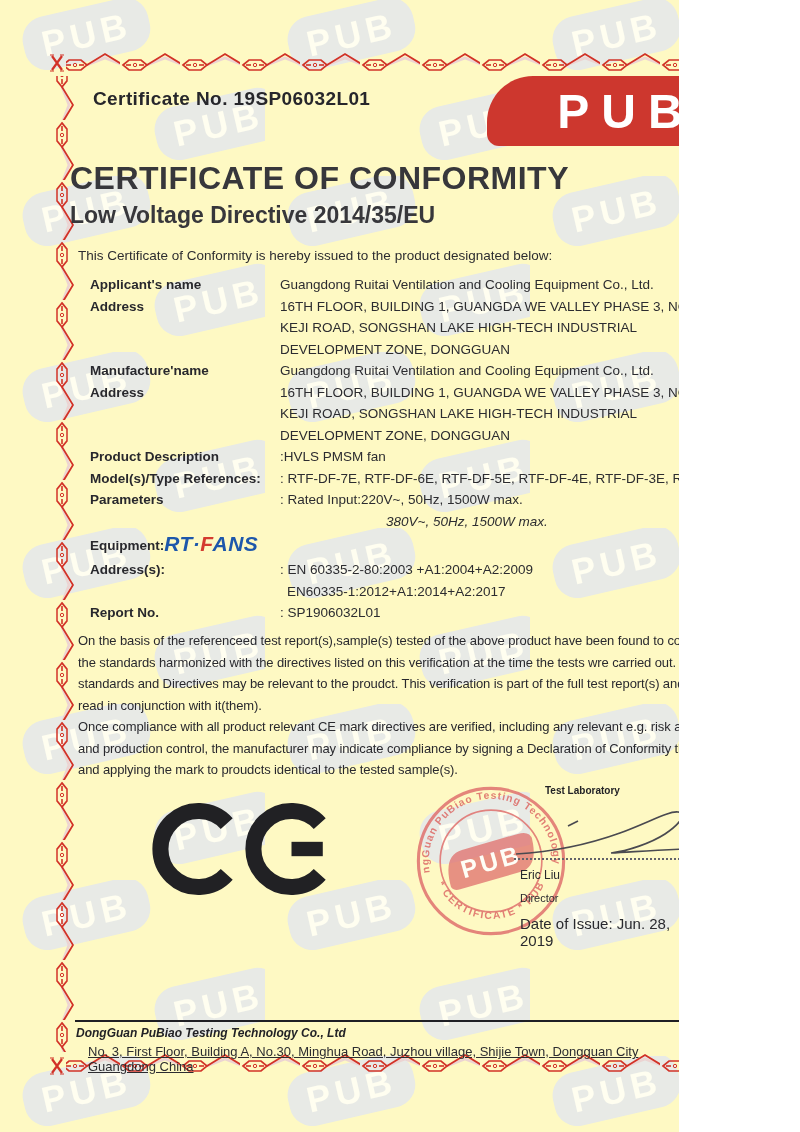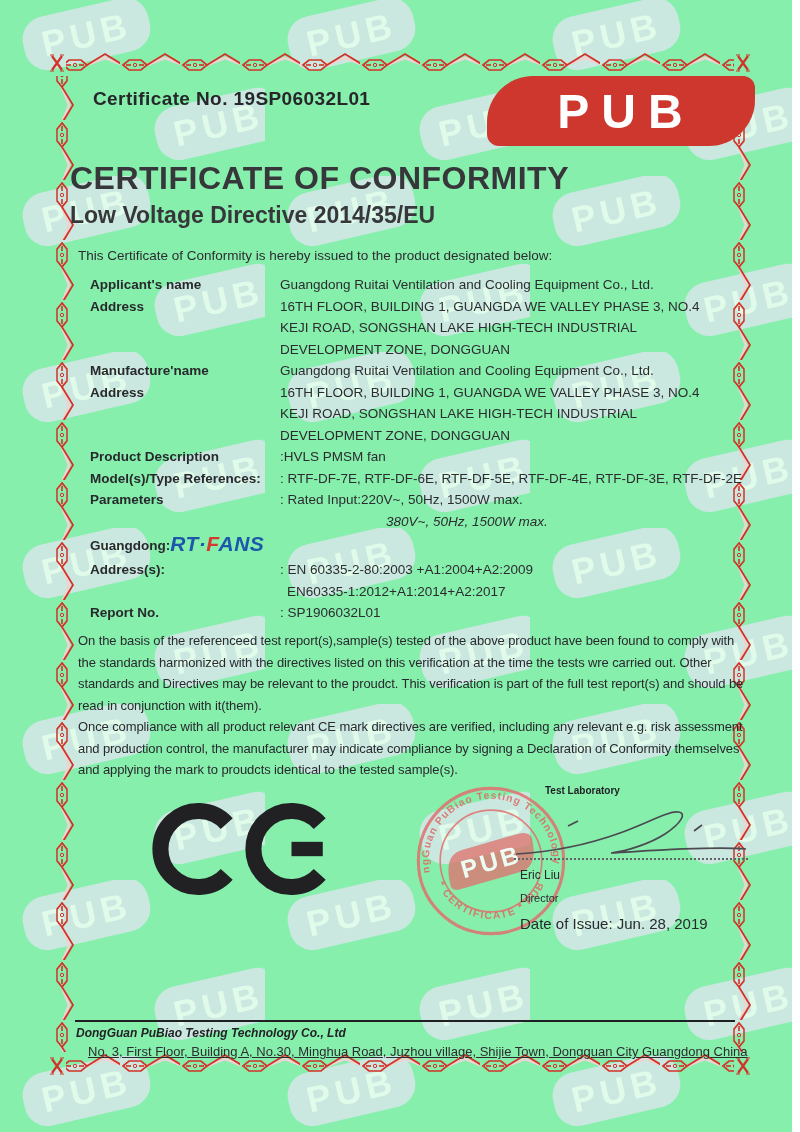--- a/index.html
+++ b/index.html
@@ -2,22 +2,22 @@
 <html><head>
 <meta charset="utf-8">
 <style>
   html,body{margin:0;padding:0;}
   body{
     width:800px;height:1132px;
     font-family:"Liberation Sans", sans-serif;
     background:#ffffff;
   }
   .page{
-    position:relative;width:792px;height:1132px;overflow:hidden;
-    background:#86efac;color:#2c2c30;
+    position:relative;width:679px;height:1132px;overflow:hidden;
+    background:#fef9c3;color:#2c2c30;
   }
   .layer{position:absolute;left:0;top:0;width:800px;height:1132px;}
   .abs{position:absolute;}
 
   .cert-no{
     left:93px;top:88px;font-size:19px;font-weight:bold;
     color:#26262b;letter-spacing:.4px;
   }
   .pub-logo{
     left:487px;top:76px;width:258px;height:70px;
@@ -188,21 +188,21 @@
       <div class="fvalue nowrap">: RTF-DF-7E, RTF-DF-6E, RTF-DF-5E, RTF-DF-4E, RTF-DF-3E, RTF-DF-2E</div>
     </div>
     <div class="frow">
       <div class="flabel">Parameters</div>
       <div class="fvalue">
         <div>: Rated Input:220V~, 50Hz, 1500W max.</div>
         <div class="indent2">380V~, 50Hz, 1500W max.</div>
       </div>
     </div>
     <div class="frow tm-row">
-      <div class="flabel">Guangdong:</div>
+      <div class="flabel">Equipment:</div>
       <div class="fvalue">
         <span class="tm"><span class="blue">RT·</span><span class="red">F</span><span class="blue">ANS</span></span>
       </div>
     </div>
     <div class="frow">
       <div class="flabel">Address(s):</div>
       <div class="fvalue">
         <div>: EN 60335-2-80:2003 +A1:2004+A2:2009</div>
         <div class="indent1">EN60335-1:2012+A1:2014+A2:2017</div>
       </div>

